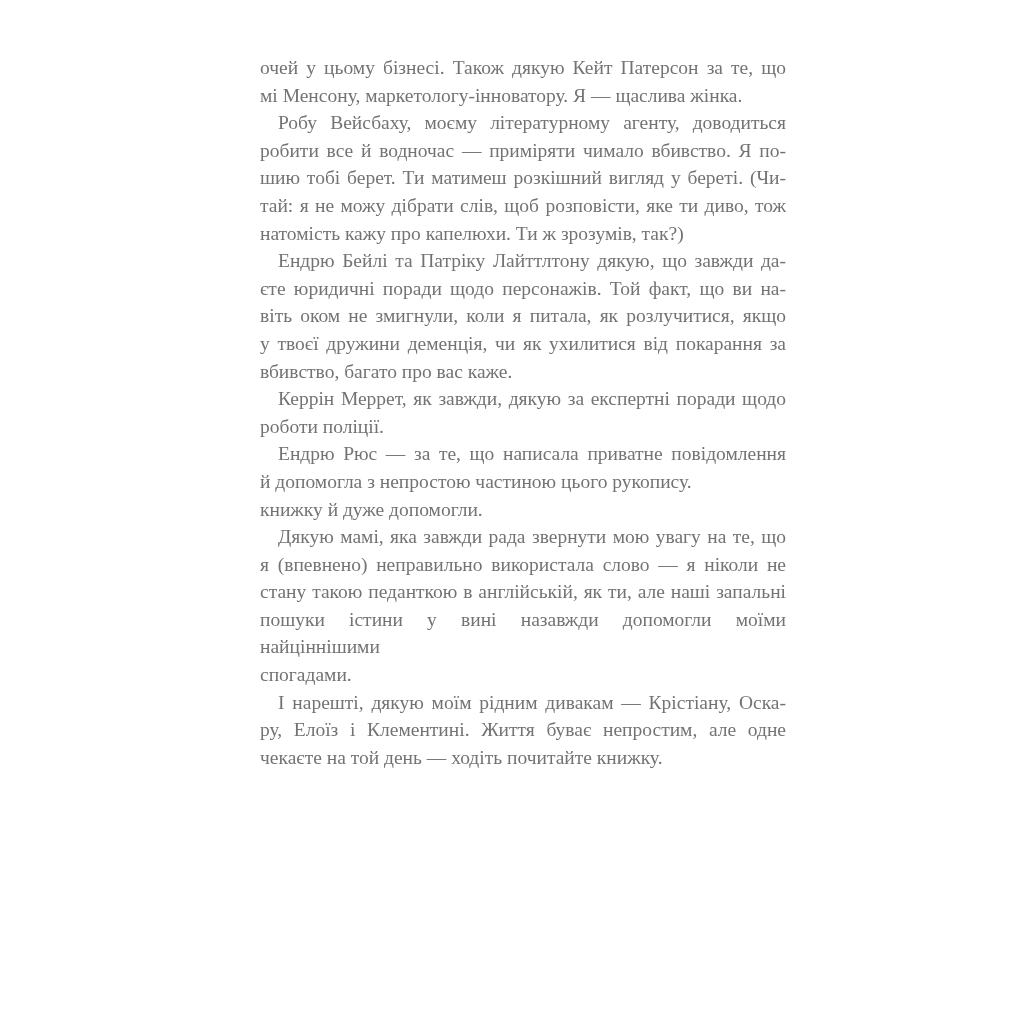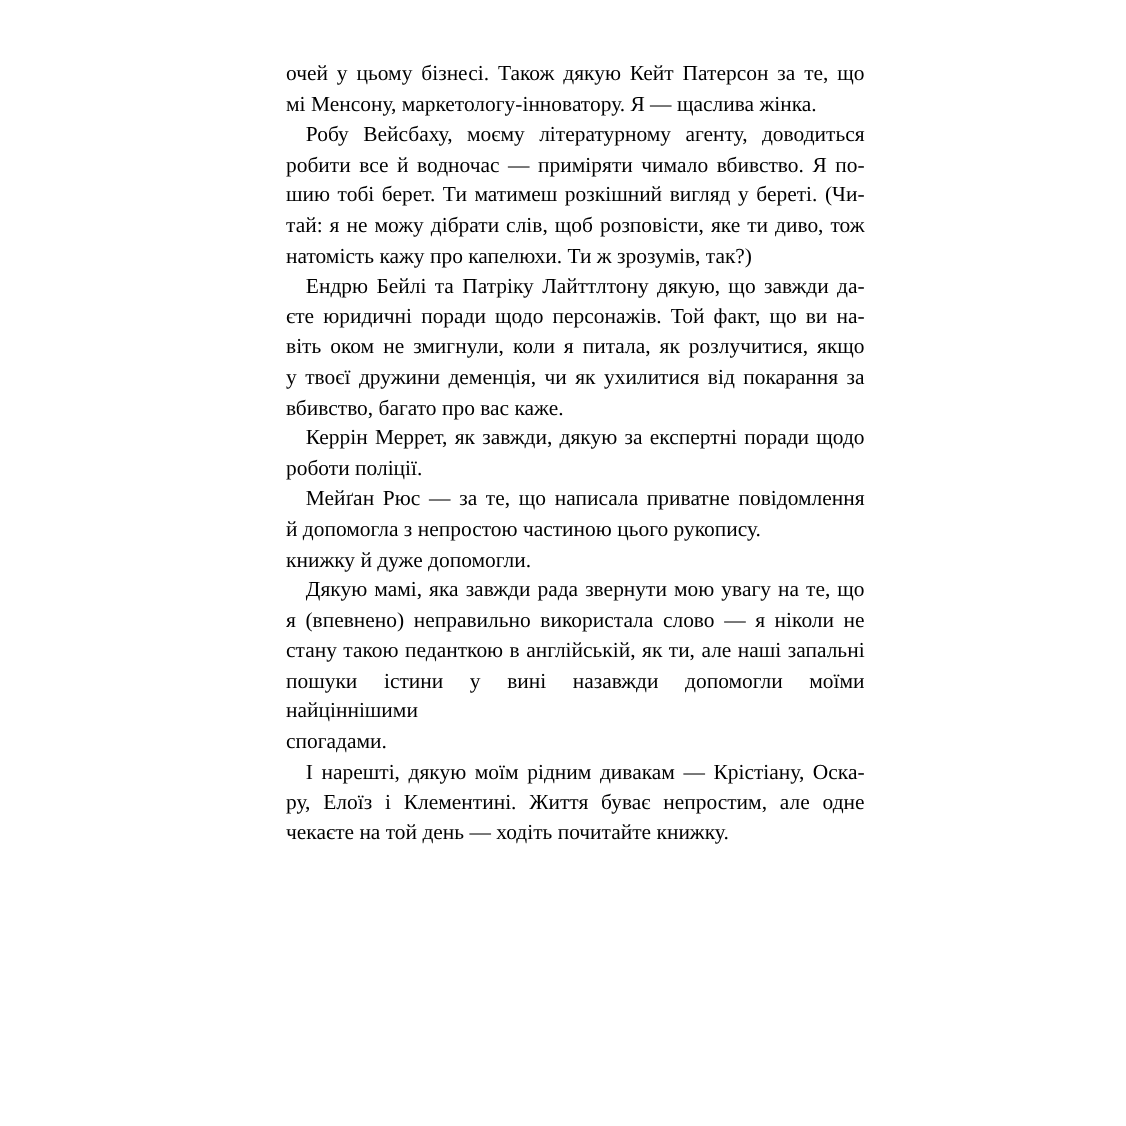--- a/index.html
+++ b/index.html
@@ -15,21 +15,21 @@
     overflow: hidden;
   }
   .text-block {
     position: absolute;
     left: 260px;
     top: 54px;
     width: 526px;
     font-family: "Liberation Serif", "DejaVu Serif", serif;
     font-size: 19.5px;
     line-height: 27.6px;
-    color: #000000;
+    color: #737373;
   }
   .paragraph {
     margin: 0;
     padding: 0;
   }
   .line {
     text-align: justify;
     text-align-last: justify;
   }
   .line.last {
@@ -66,21 +66,21 @@
       <div class="line">у твоєї дружини деменція, чи як ухилитися від покарання за</div>
       <div class="line last">вбивство, багато про вас каже.</div>
     </div>
 
     <div class="paragraph">
       <div class="line p-first">Керрін Меррет, як завжди, дякую за експертні поради щодо</div>
       <div class="line last">роботи поліції.</div>
     </div>
 
     <div class="paragraph">
-      <div class="line p-first">Мейґан Рюс — за те, що написала приватне повідомлення</div>
+      <div class="line p-first">Ендрю Рюс — за те, що написала приватне повідомлення</div>
       <div class="line last">й допомогла з непростою частиною цього рукопису.</div>
     </div>
 
     <div class="paragraph">
       <div class="line last">книжку й дуже допомогли.</div>
     </div>
 
     <div class="paragraph">
       <div class="line p-first">Дякую мамі, яка завжди рада звернути мою увагу на те, що</div>
       <div class="line">я (впевнено) неправильно використала слово — я ніколи не</div>

